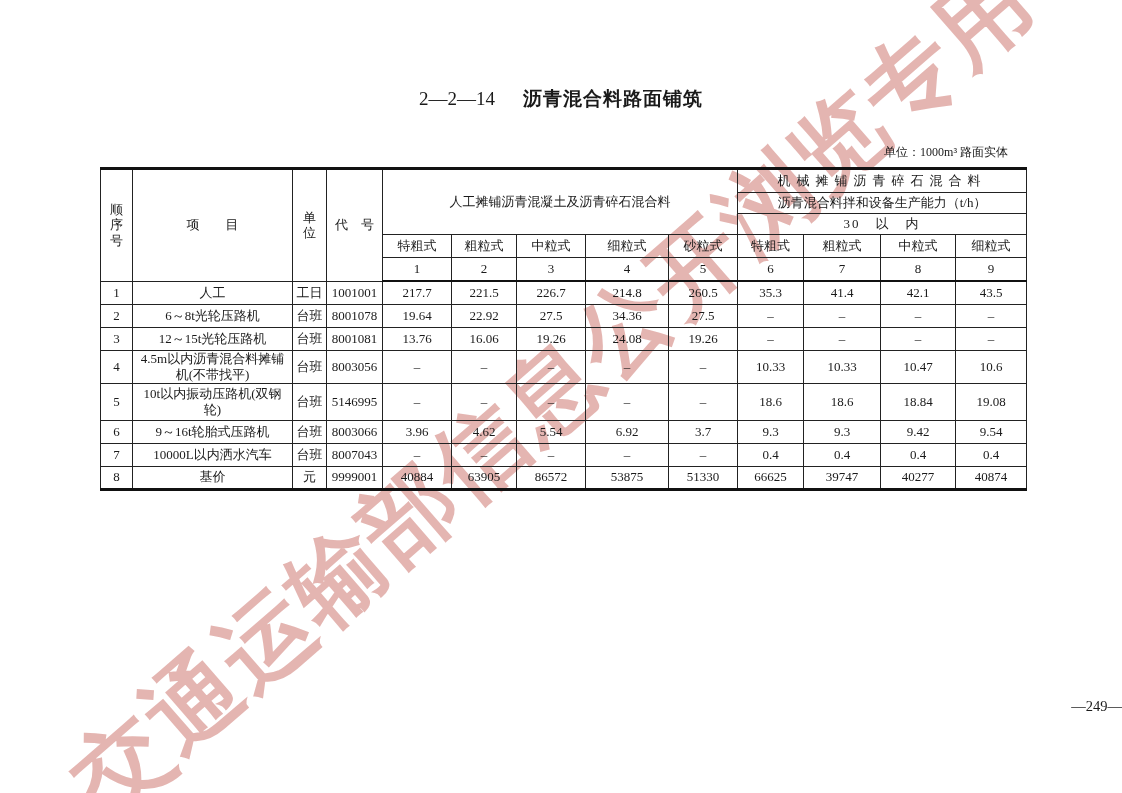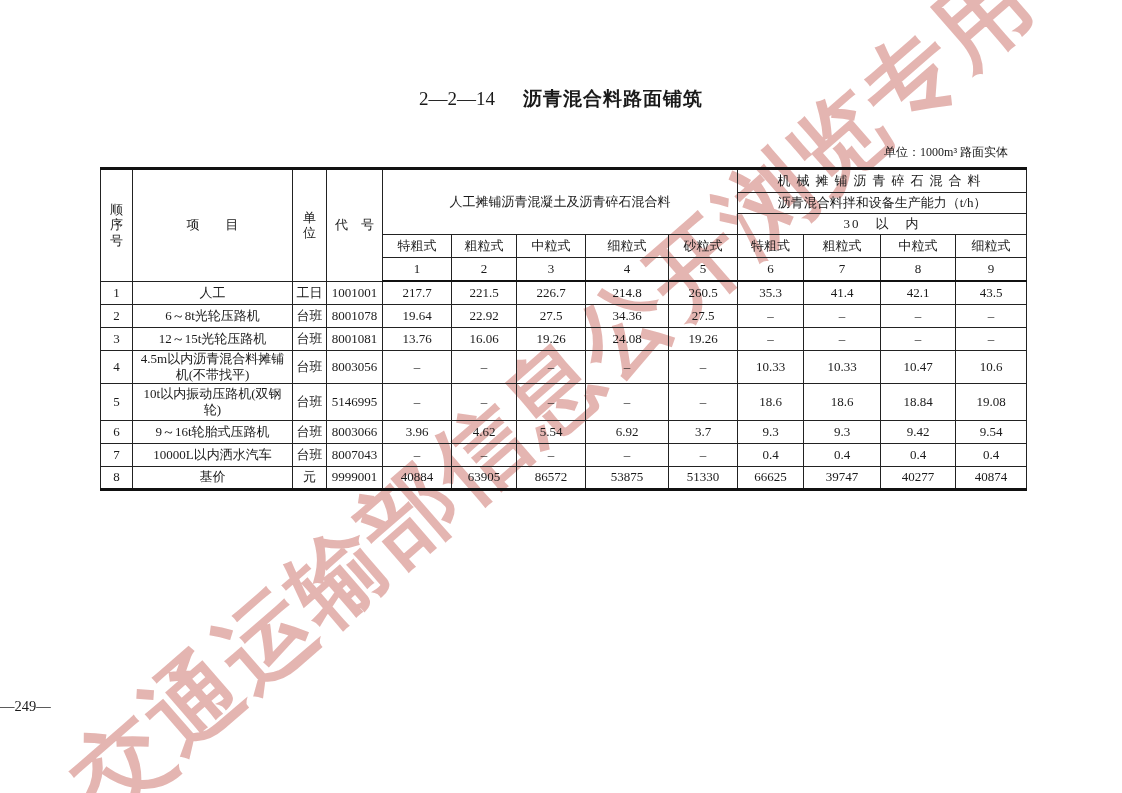--- a/index.html
+++ b/index.html
@@ -62,21 +62,21 @@
   th.group-capacity { height: 20px; }
   th.group-within { height: 20px; letter-spacing: 2px; }
   tr.style-row th { height: 22px; text-align: center; }
   td.item-cell { text-align: left; padding: 0 5px; }
   td.code-cell { letter-spacing: 0; margin-left: 12px; }
   tbody tr { height: 23px; }
   tr.row-tall-a { height: 33px; }
   tr.row-tall-b { height: 37px; }
   .page-number {
     position: absolute; top: 698px; left: 0; width: 100%;
-    text-align: left; font-size: 14.5px; z-index: 2;
+    text-align: right; font-size: 14.5px; z-index: 2;
   }
 </style>
 </head>
 <body>
 
 <div class="page">
 
   <div class="watermark" style="color: rgba(193, 84, 74, 0.43);">交通运输部信息公开浏览专用</div>
 
   <div class="doc-title">

